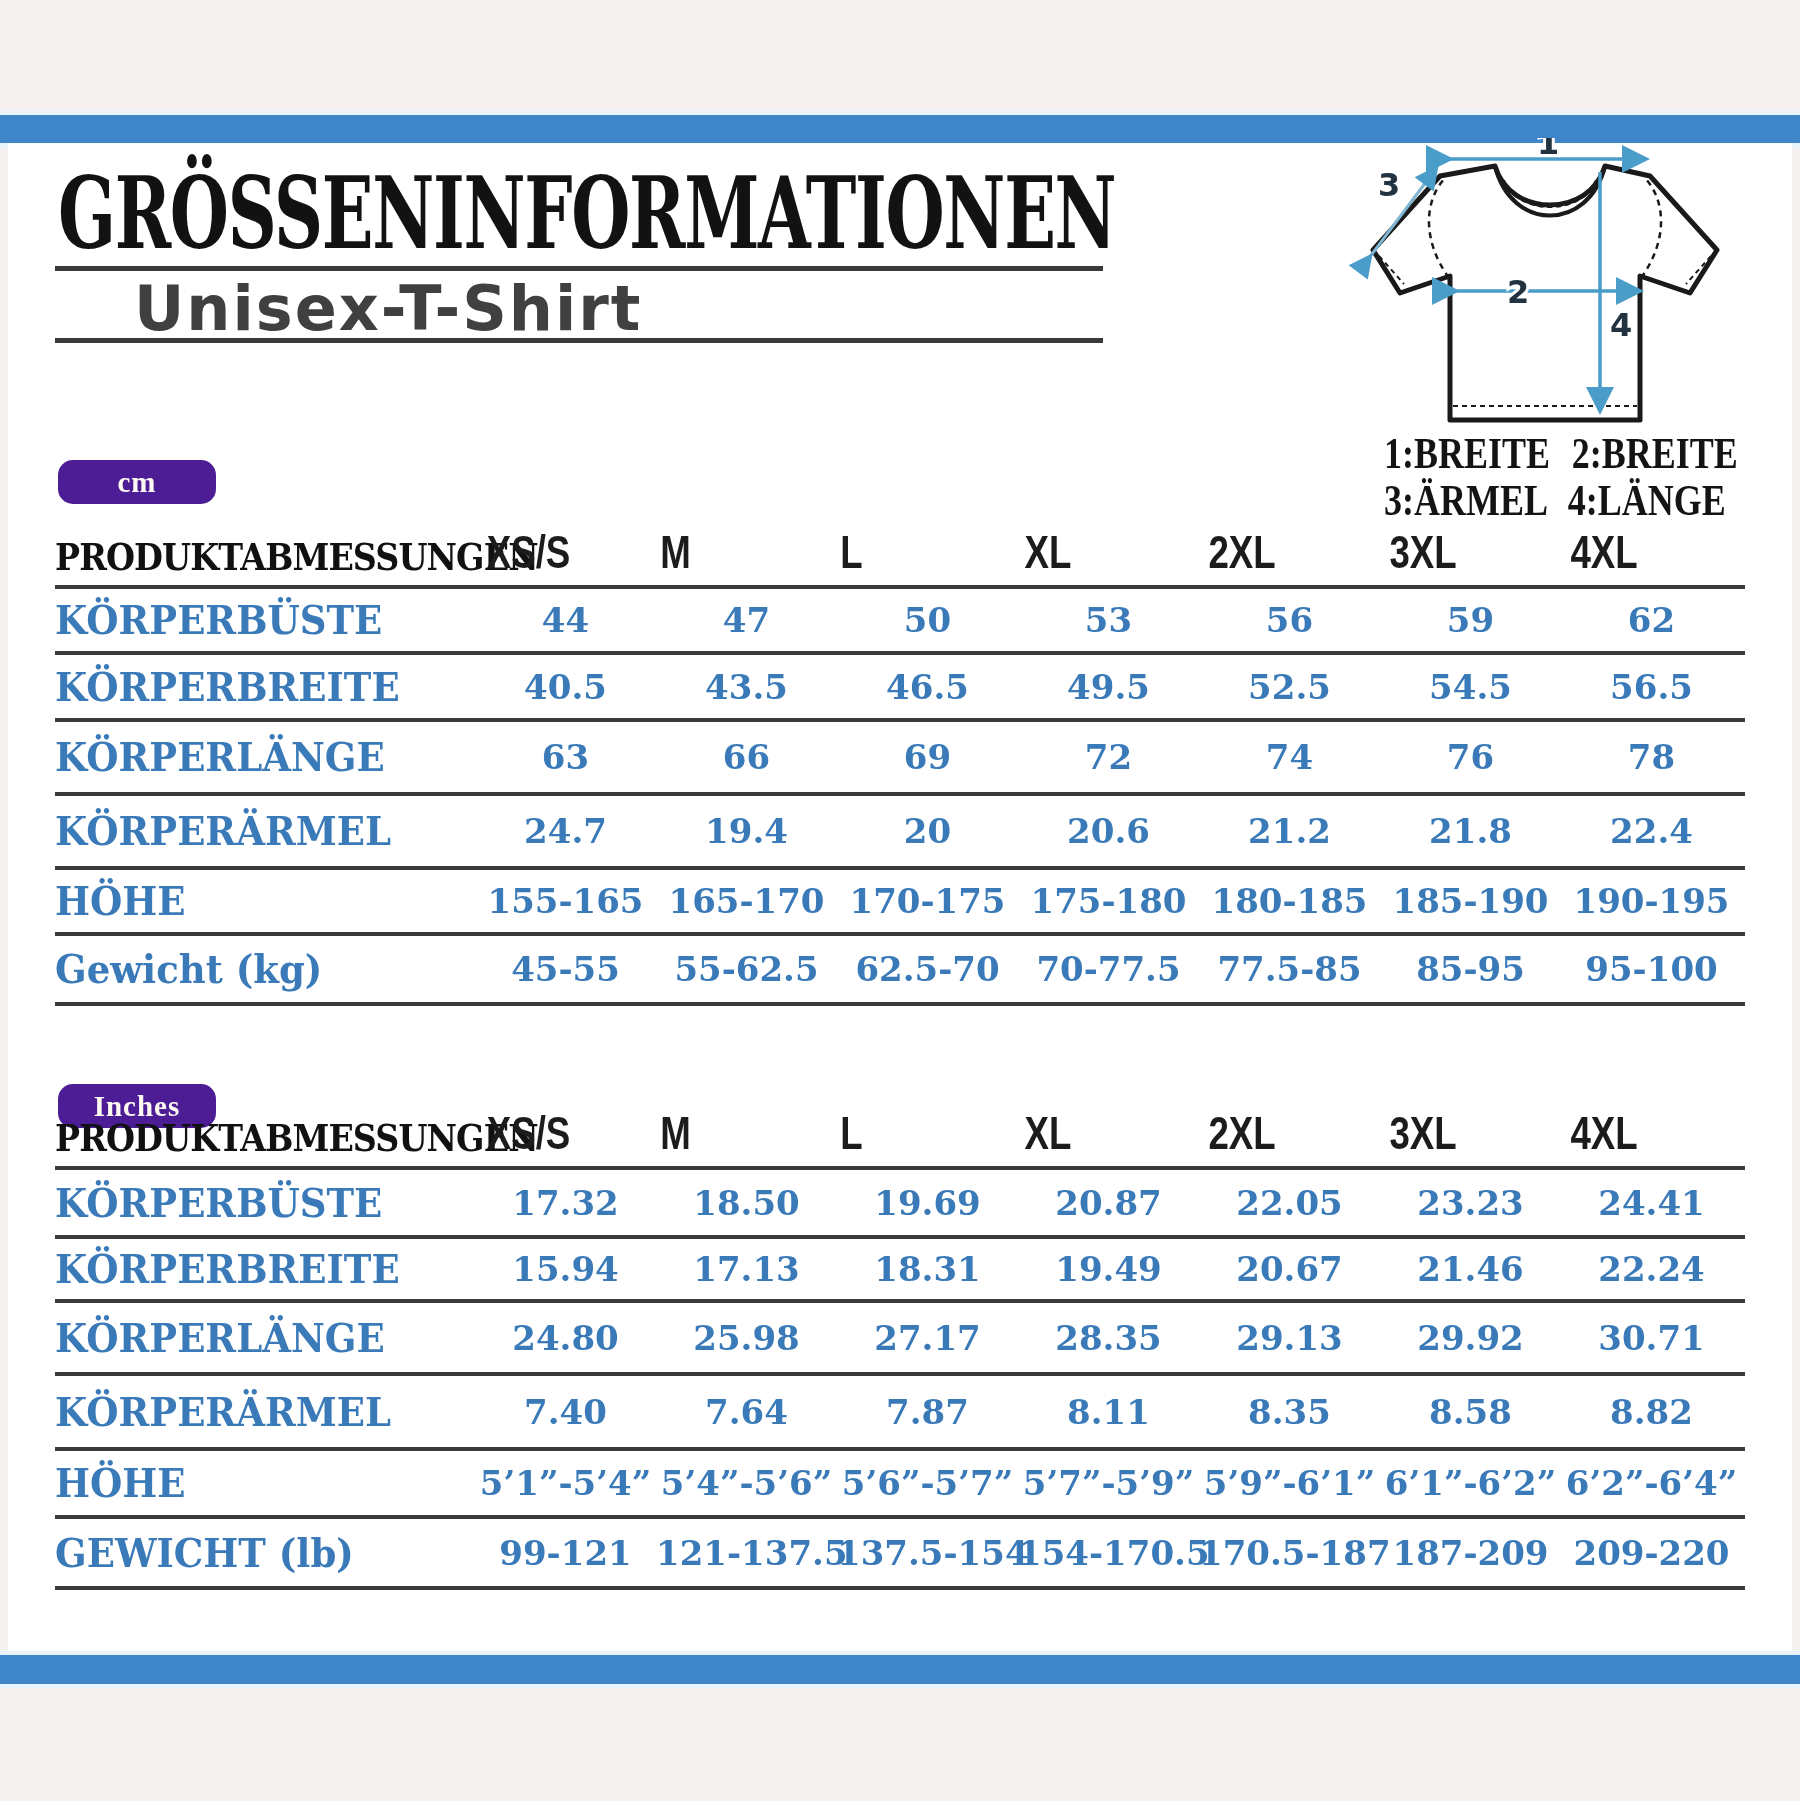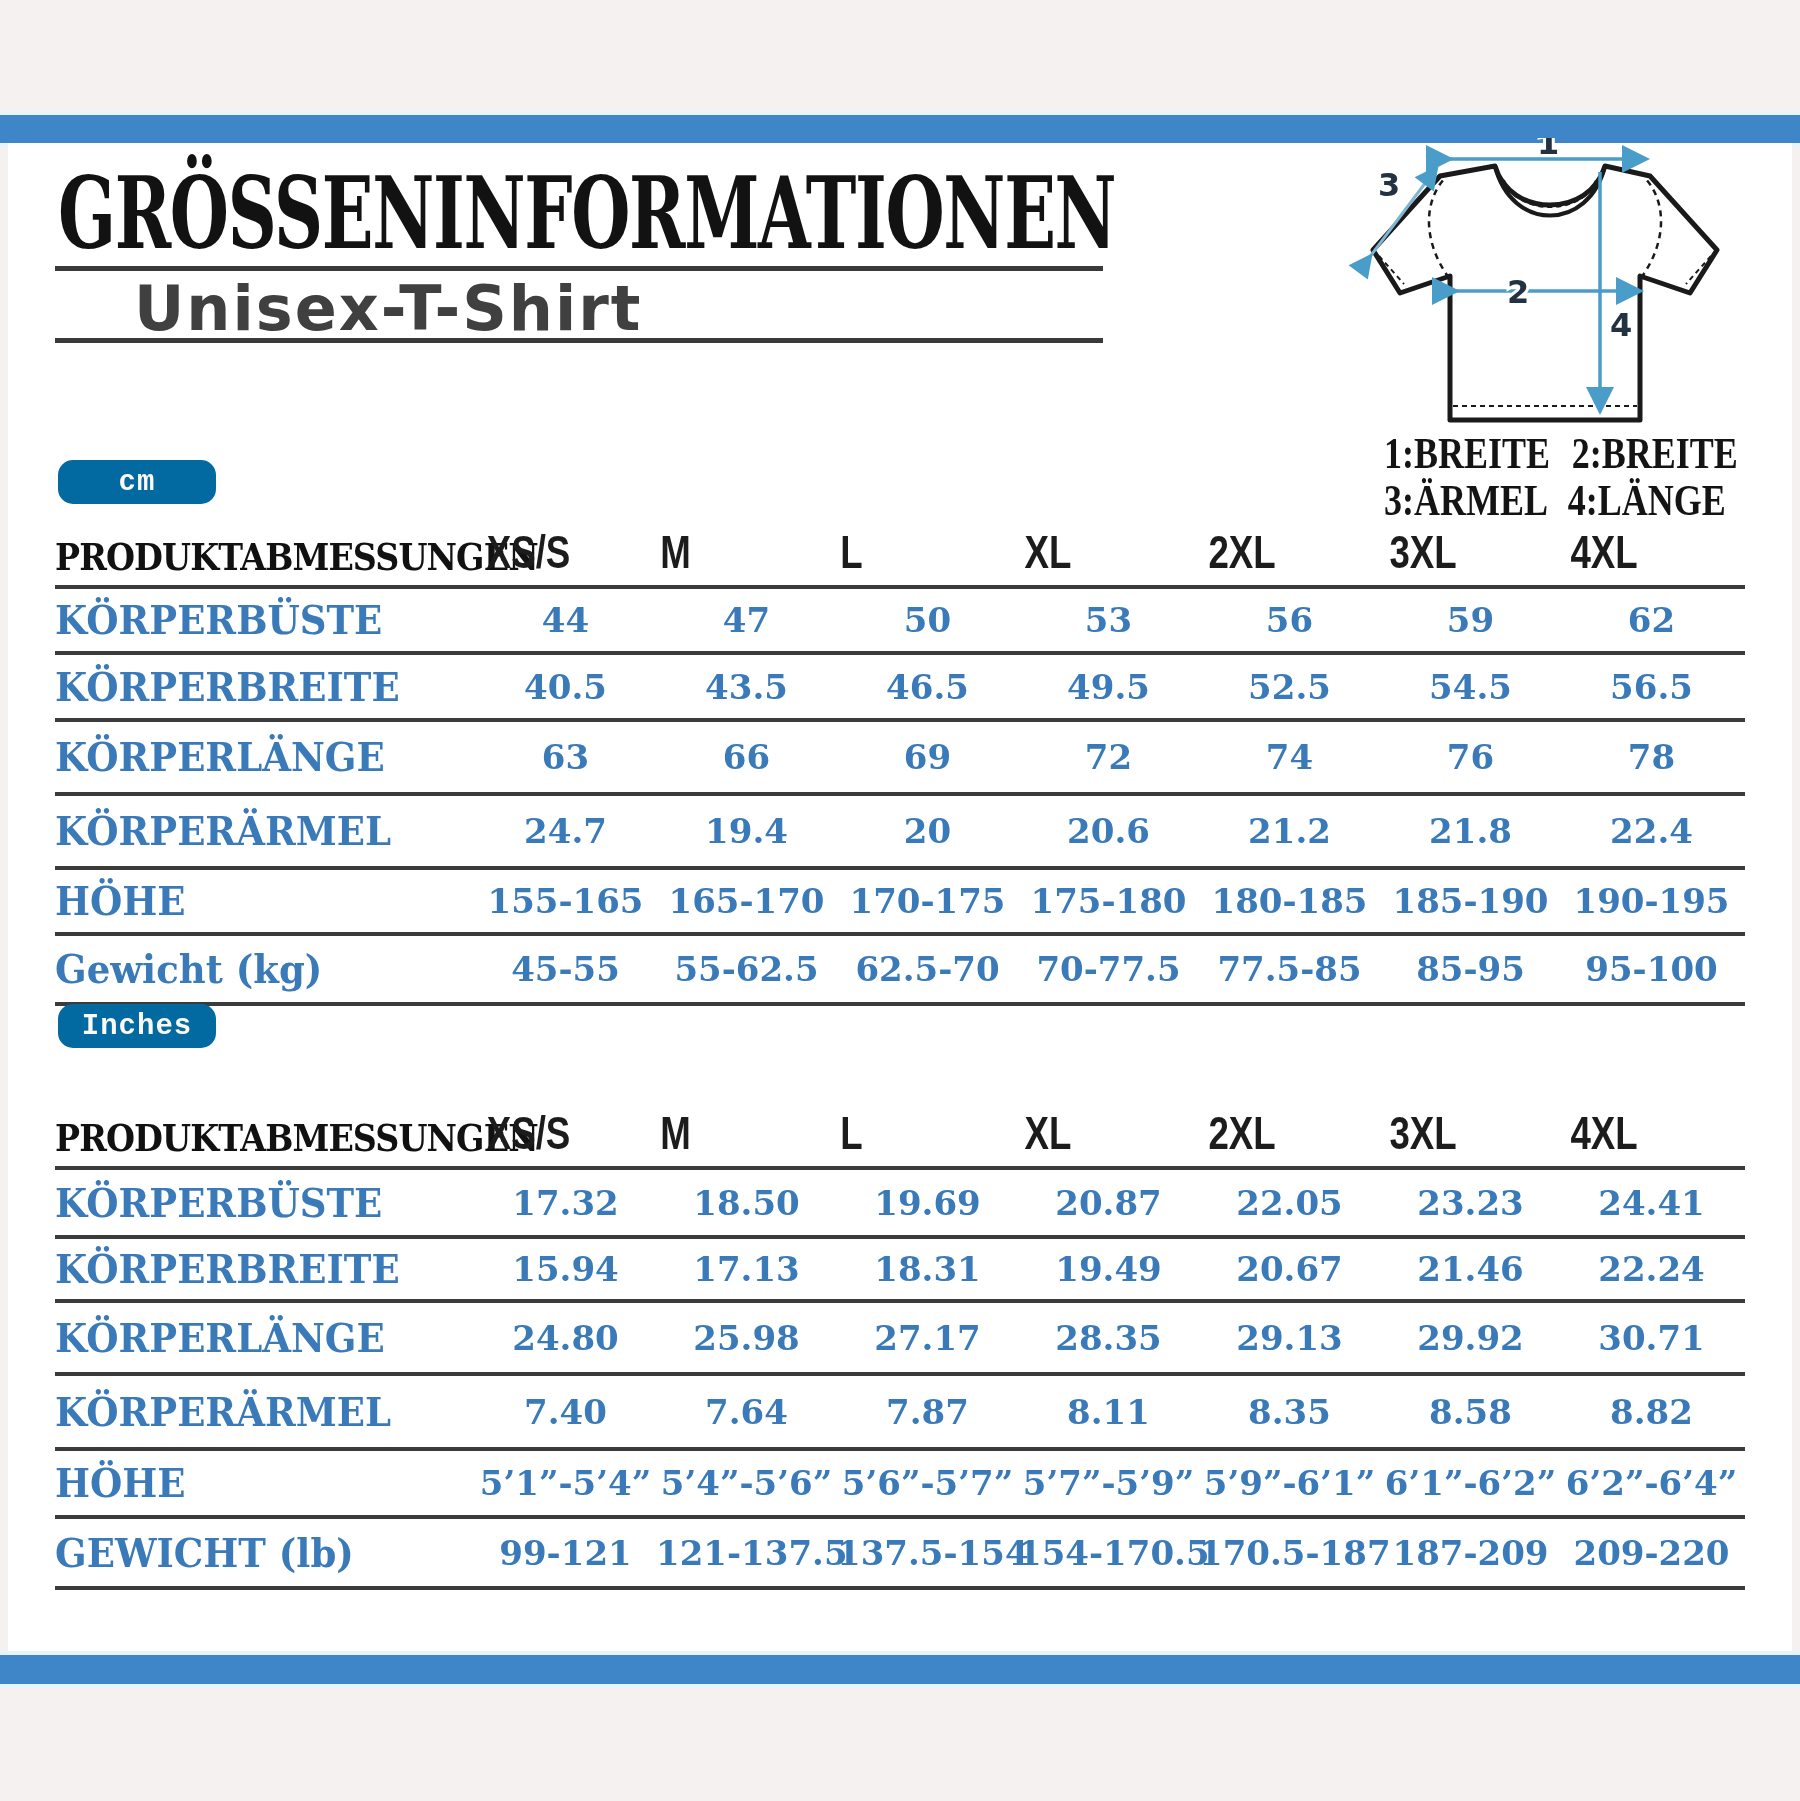--- a/index.html
+++ b/index.html
@@ -39,27 +39,27 @@
     position:absolute; left:1345px; top:430px; width:390px; text-align:right;
     font-family:"Liberation Serif", serif; font-weight:bold; color:#141414;
   }
   .legend-line {
     font-size:45px; line-height:1.04; white-space:nowrap; word-spacing:16px;
     transform:scaleX(0.80); transform-origin:center;
   }
 
   .badge {
     position:absolute; left:58px; width:158px; height:44px;
-    background:#0369a1; border-radius:15px;
+    background:#4c1d95; border-radius:15px;
     display:flex; align-items:center; justify-content:center;
-    color:#fcf8f2; font-family:Liberation Mono, monospace;
+    color:#fcf8f2; font-family:Liberation Serif, serif;
     font-weight:bold; font-size:29px; letter-spacing:1px;
   }
   .badge-cm { top:460px; }
-  .badge-in { top:1004px;text-align:center; }
+  .badge-in { top:1084px;text-align:center; }
 
   .size-table { position:absolute; left:55px; width:1690px; }
   #table-cm { top:522px; }
   #table-in { top:1100px; }
   .trow {
     display:grid; grid-template-columns:420px repeat(7, 181px);
     align-items:center; border-bottom:4px solid #3b3b3b;
   }
   .trow.thead { align-items:end; }
   #table-cm .trow:nth-of-type(1){ height:63px; }

